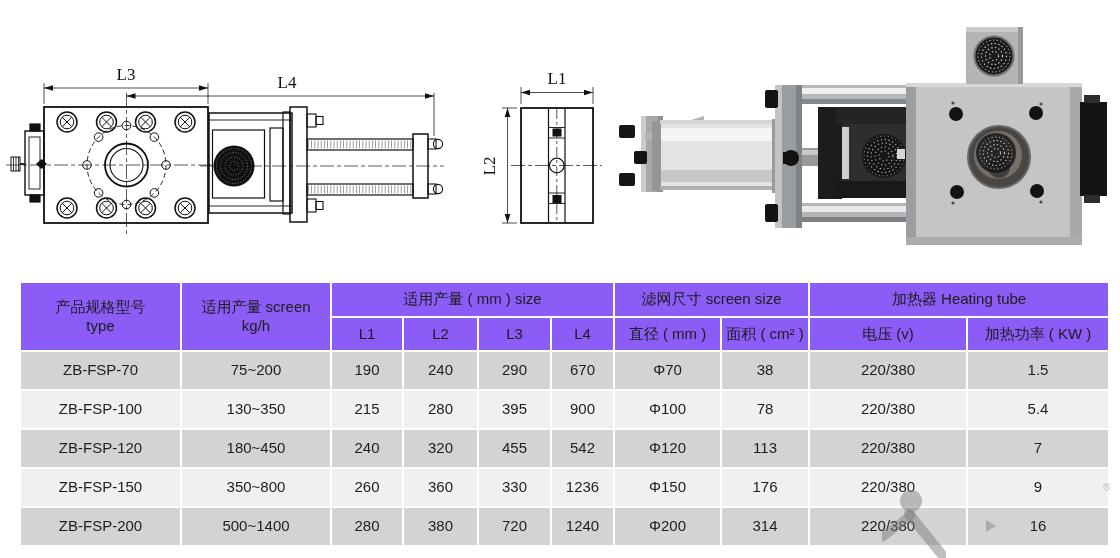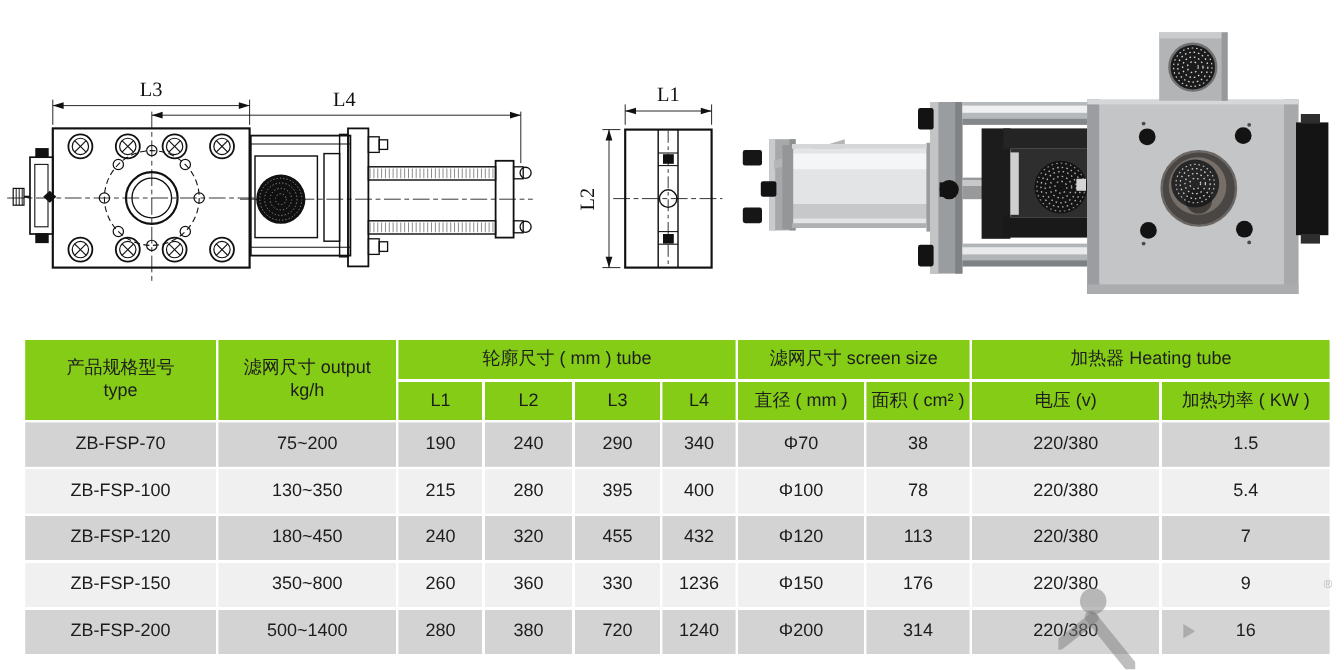--- a/index.html
+++ b/index.html
@@ -5,21 +5,21 @@
   html,body{margin:0;padding:0;background:#ffffff;}
   .page{position:relative;width:1120px;height:558px;background:#ffffff;overflow:hidden;
         font-family:"Liberation Sans",sans-serif;}
   .top-art{position:absolute;left:0;top:0;width:1120px;height:278px;}
   
   table.spec{position:absolute;left:19px;top:281px;width:1090px;border-collapse:collapse;
              table-layout:fixed;}
   table.spec th,table.spec td{border:2px solid #ffffff;text-align:center;vertical-align:middle;
              padding:0;font-size:15px;font-weight:400;color:#1d1d1d;line-height:1.25;
              font-family:"Liberation Sans",sans-serif;overflow:hidden;white-space:nowrap;}
-  table.spec thead th{background:#84cc16;}
+  table.spec thead th{background:#8b5cf6;}
   table.spec tr.group-row th{height:33px;}
   table.spec tr.sub-row th{height:32px;}
   table.spec tbody td{height:37px;}
   table.spec tbody tr:nth-child(odd) td{background:#d3d3d3;}
   table.spec tbody tr:nth-child(even) td{background:#f0f0f0;}
   
   .watermark{position:absolute;left:882px;top:474px;width:238px;height:84px;pointer-events:none;}
   .watermark .brand{position:absolute;left:58px;top:20px;font-size:46px;font-weight:bold;
                     letter-spacing:2px;color:rgba(140,140,140,0.40);
                     font-family:"Liberation Sans",sans-serif;}
@@ -321,24 +321,24 @@
       <col style="width:158px">
         <col style="width:142px">
     </colgroup>
     <thead>
       <tr class="group-row">
         <th rowspan="2">
           <div>产品规格型号</div>
           <div>type</div>
         </th>
         <th rowspan="2">
-          <div>滤网尺寸 output</div>
+          <div>适用产量 screen</div>
           <div>kg/h</div>
         </th>
-        <th colspan="4">轮廓尺寸 ( mm ) tube</th>
+        <th colspan="4">适用产量 ( mm ) size</th>
         <th colspan="2">滤网尺寸 screen size</th>
         <th colspan="2">加热器 Heating tube</th>
       </tr>
       <tr class="sub-row">
         <th>L1</th>
         <th>L2</th>
         <th>L3</th>
         <th>L4</th>
         <th>直径 ( mm )</th>
         <th>面积 ( cm² )</th>
@@ -346,45 +346,45 @@
         <th>加热功率 ( KW )</th>
       </tr>
     </thead>
     <tbody>
       <tr>
         <td>ZB-FSP-70</td>
         <td>75~200</td>
         <td>190</td>
         <td>240</td>
         <td>290</td>
-        <td>340</td>
+        <td>670</td>
         <td>Φ70</td>
         <td>38</td>
         <td>220/380</td>
         <td>1.5</td>
       </tr>
       <tr>
         <td>ZB-FSP-100</td>
         <td>130~350</td>
         <td>215</td>
         <td>280</td>
         <td>395</td>
-        <td>400</td>
+        <td>900</td>
         <td>Φ100</td>
         <td>78</td>
         <td>220/380</td>
         <td>5.4</td>
       </tr>
       <tr>
         <td>ZB-FSP-120</td>
         <td>180~450</td>
         <td>240</td>
         <td>320</td>
         <td>455</td>
-        <td>432</td>
+        <td>542</td>
         <td>Φ120</td>
         <td>113</td>
         <td>220/380</td>
         <td>7</td>
       </tr>
       <tr>
         <td>ZB-FSP-150</td>
         <td>350~800</td>
         <td>260</td>
         <td>360</td>

